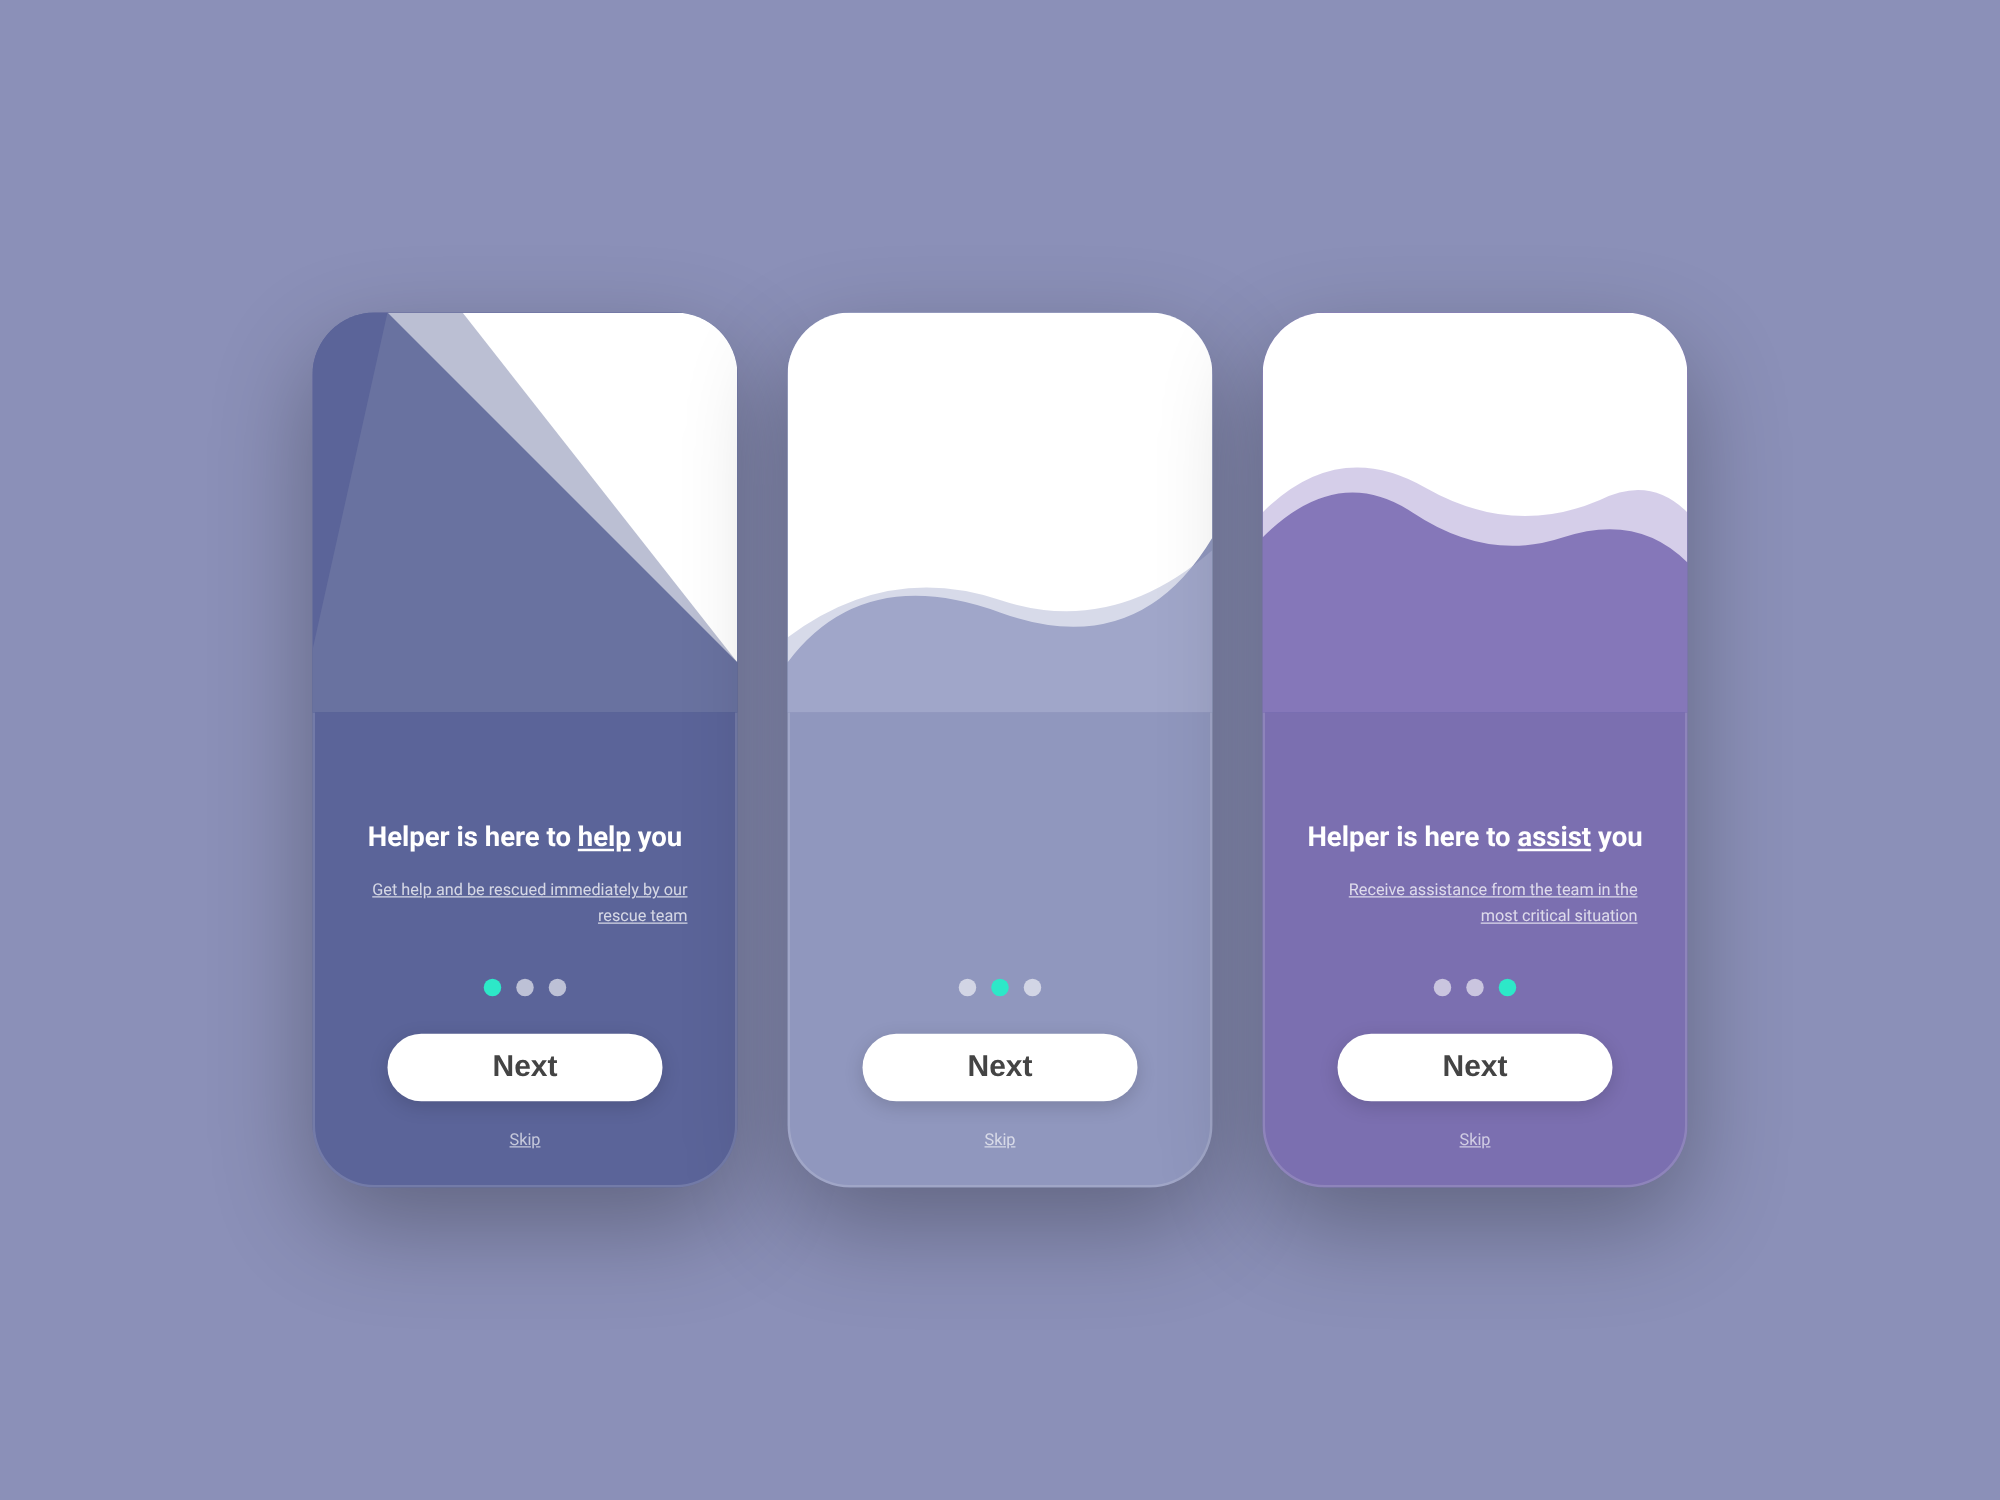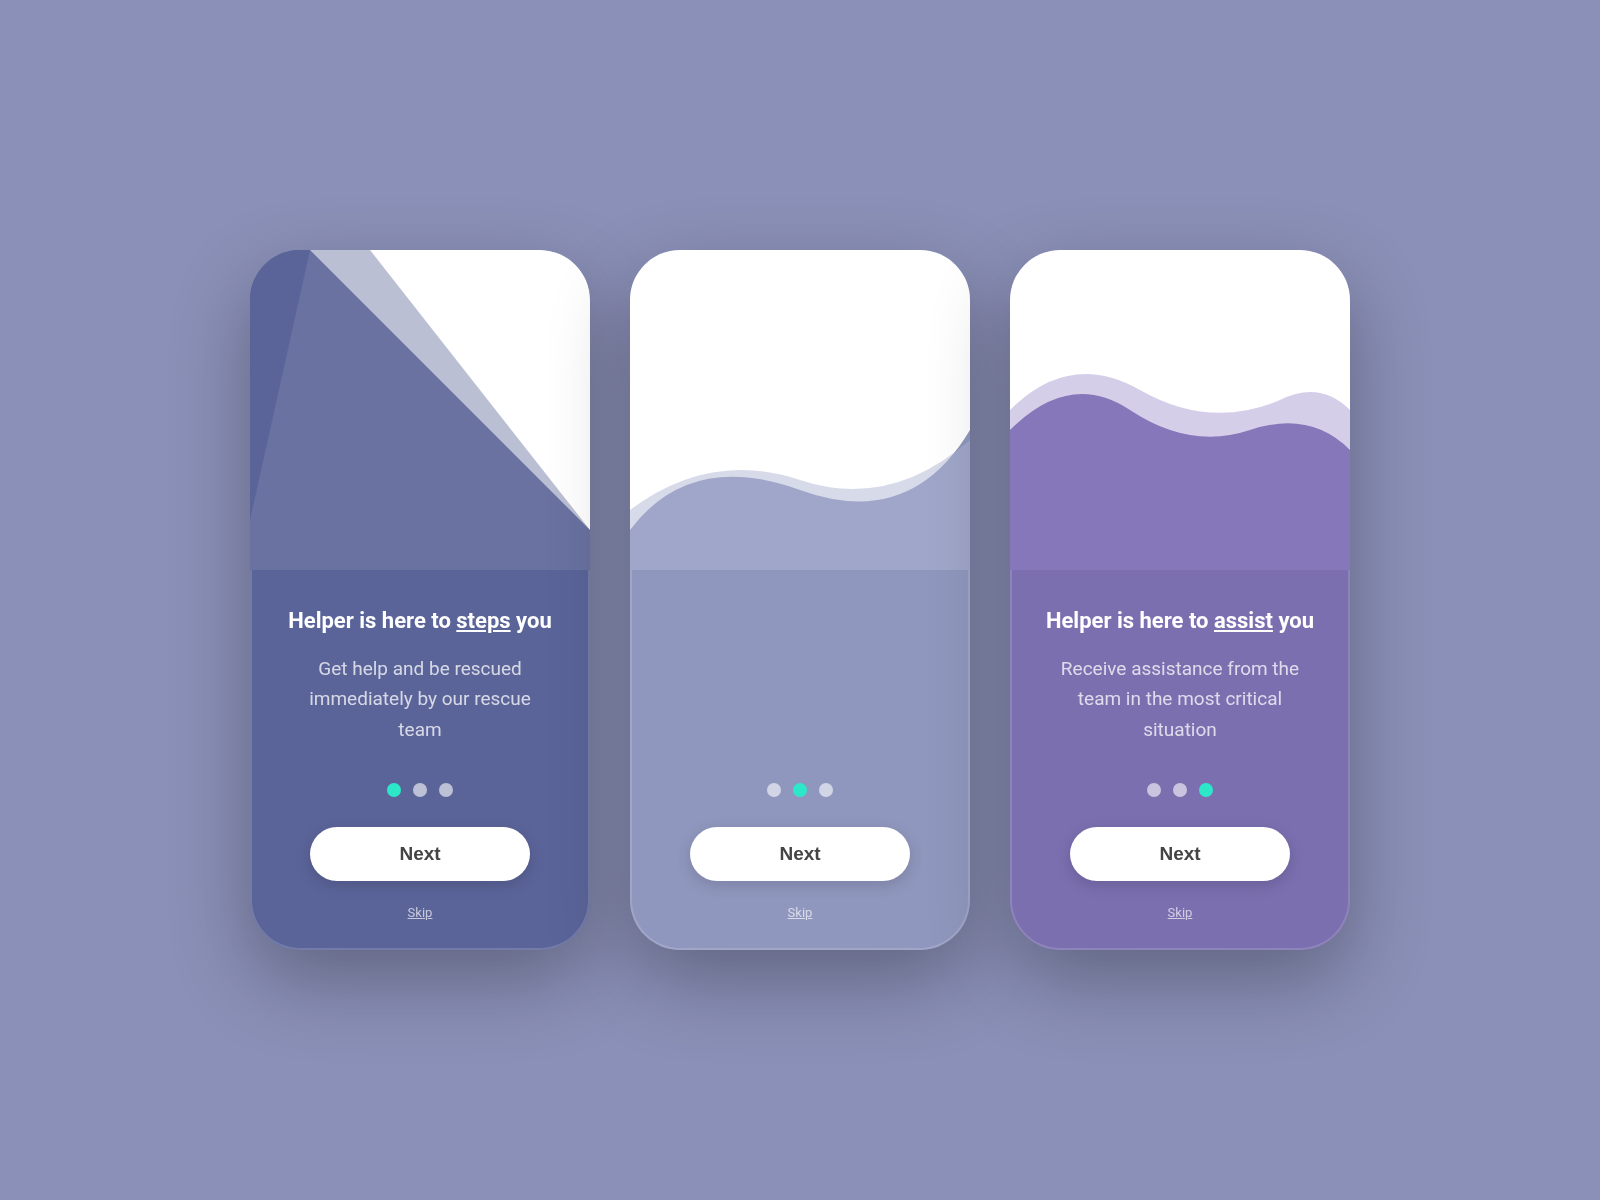--- a/index.html
+++ b/index.html
@@ -85,25 +85,26 @@
       text-align: center;
       line-height: 1.3;
       margin-bottom: 10px;
     }
 
     .phone-title u {
       text-decoration: underline;
     }
 
     .phone-subtitle {
-      font-size: 19px;
+      font-size: 13px;
       color: rgba(255,255,255,0.75);
-      text-align: center;
+      text-align: right;
       line-height: 1.6;
       padding: 0 10px;
+      text-decoration: underline;
     }
 
     .dots-row {
       display: flex;
       gap: 12px;
       align-items: center;
       margin: 10px 0;
     }
 
     .dot {
@@ -120,21 +121,21 @@
     .dot.inactive {
       background: rgba(255,255,255,0.6);
     }
 
     .next-button {
       width: 220px;
       height: 54px;
       border-radius: 30px;
       background: #ffffff;
       border: none;
-      font-size: 19px;
+      font-size: 24px;
       font-weight: 600;
       color: #444;
       cursor: pointer;
       display: flex;
       align-items: center;
       justify-content: center;
       box-shadow: 0 4px 15px rgba(0,0,0,0.15);
     }
 
     .skip-text {
@@ -172,21 +173,21 @@
         <rect width="340" height="320" fill="#5b6499"></rect>
 
         <path d="M340 0 L340 280 L60 0 Z" fill="#ffffff" opacity="1"></path>
 
         <path d="M340 280 L340 320 L0 320 L0 270 L60 0 L120 0 Z" fill="#7880a8" opacity="0.5"></path>
       </svg>
     </div>
     <div class="phone-bottom">
       <div class="text-content">
         <div class="phone-title">
-          Helper is here to <u>steps</u> you
+          Helper is here to <u>help</u> you
         </div>
         <div class="phone-subtitle">Get help and be rescued immediately by our rescue team</div>
       </div>
       <div class="dots-row">
         <div class="dot active"></div>
         <div class="dot inactive"></div>
         <div class="dot inactive"></div>
       </div>
       <button class="next-button">Next</button>
       <div class="skip-text">Skip</div>

